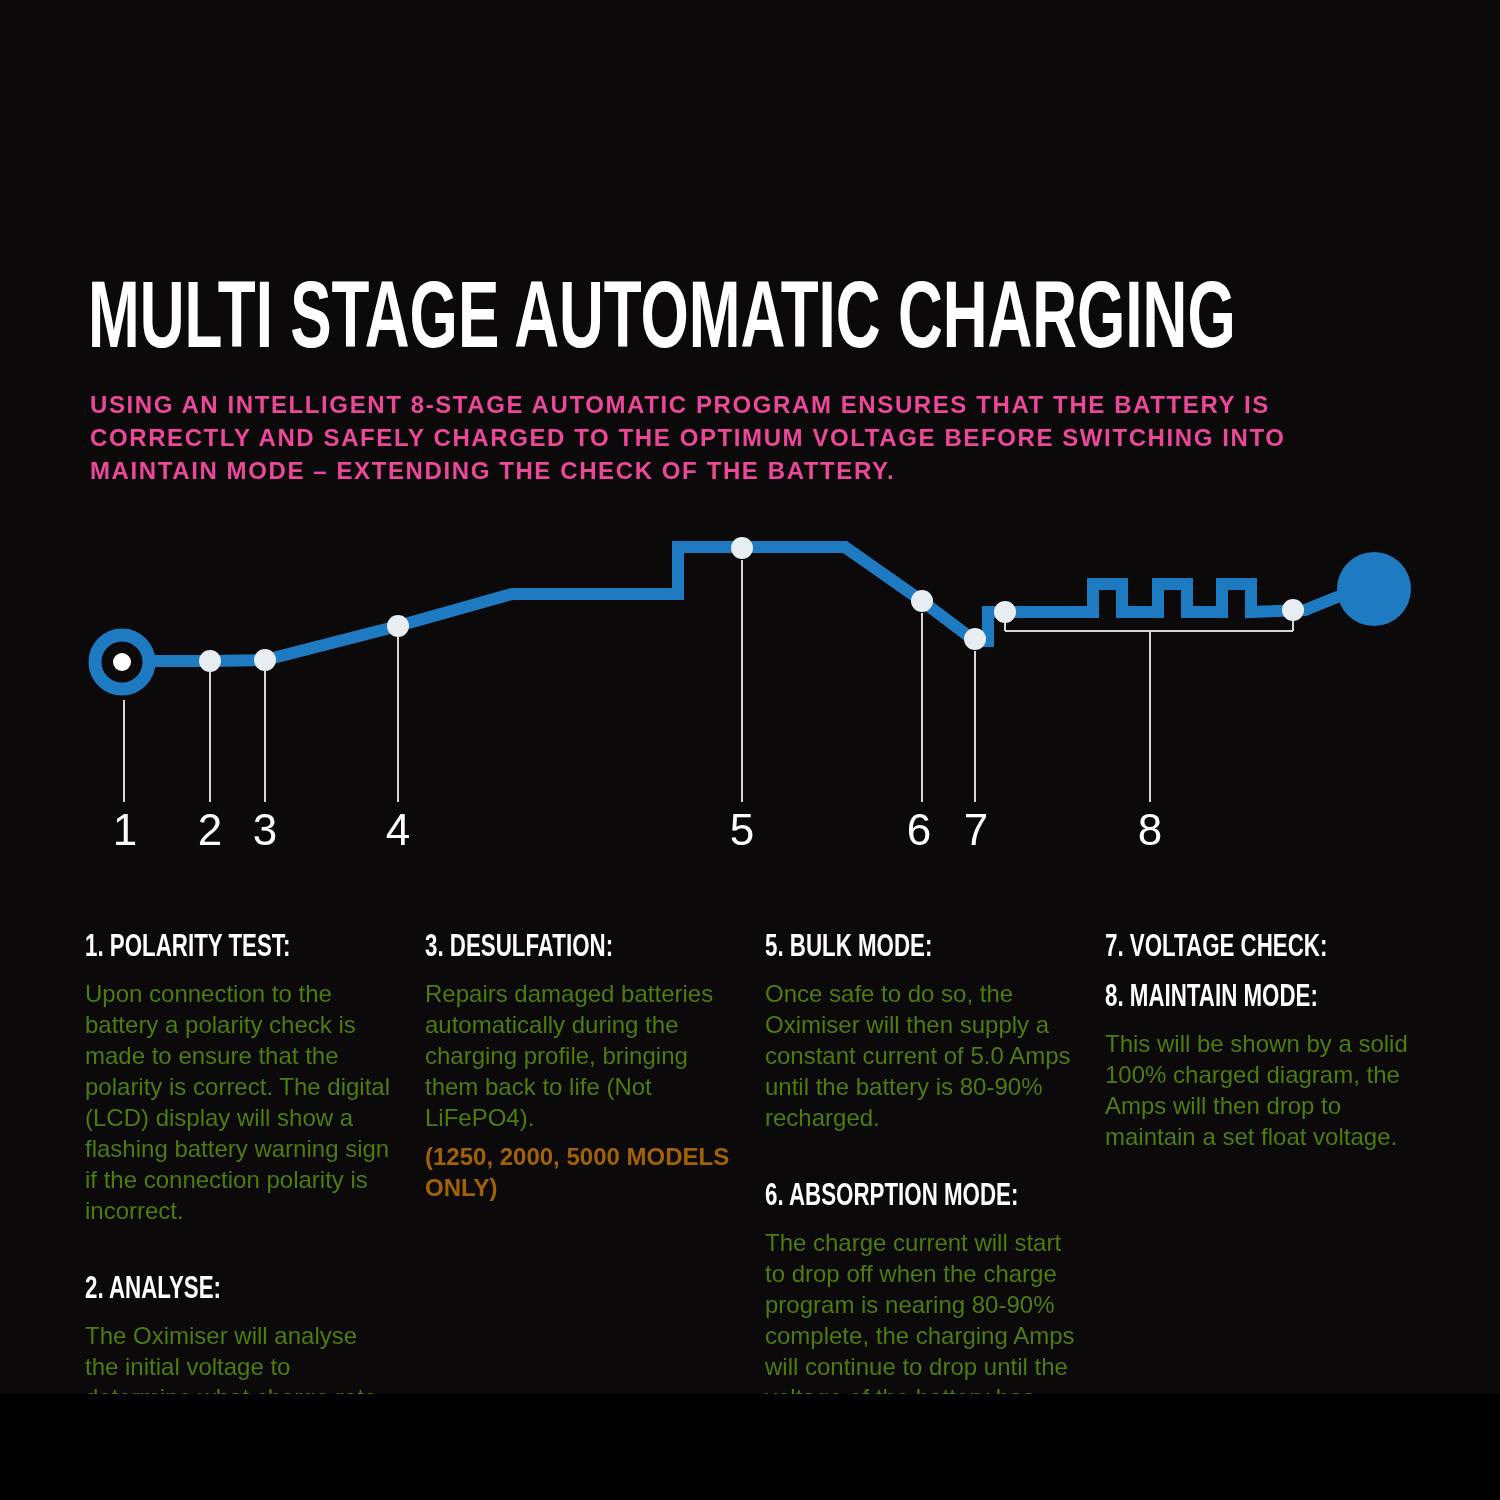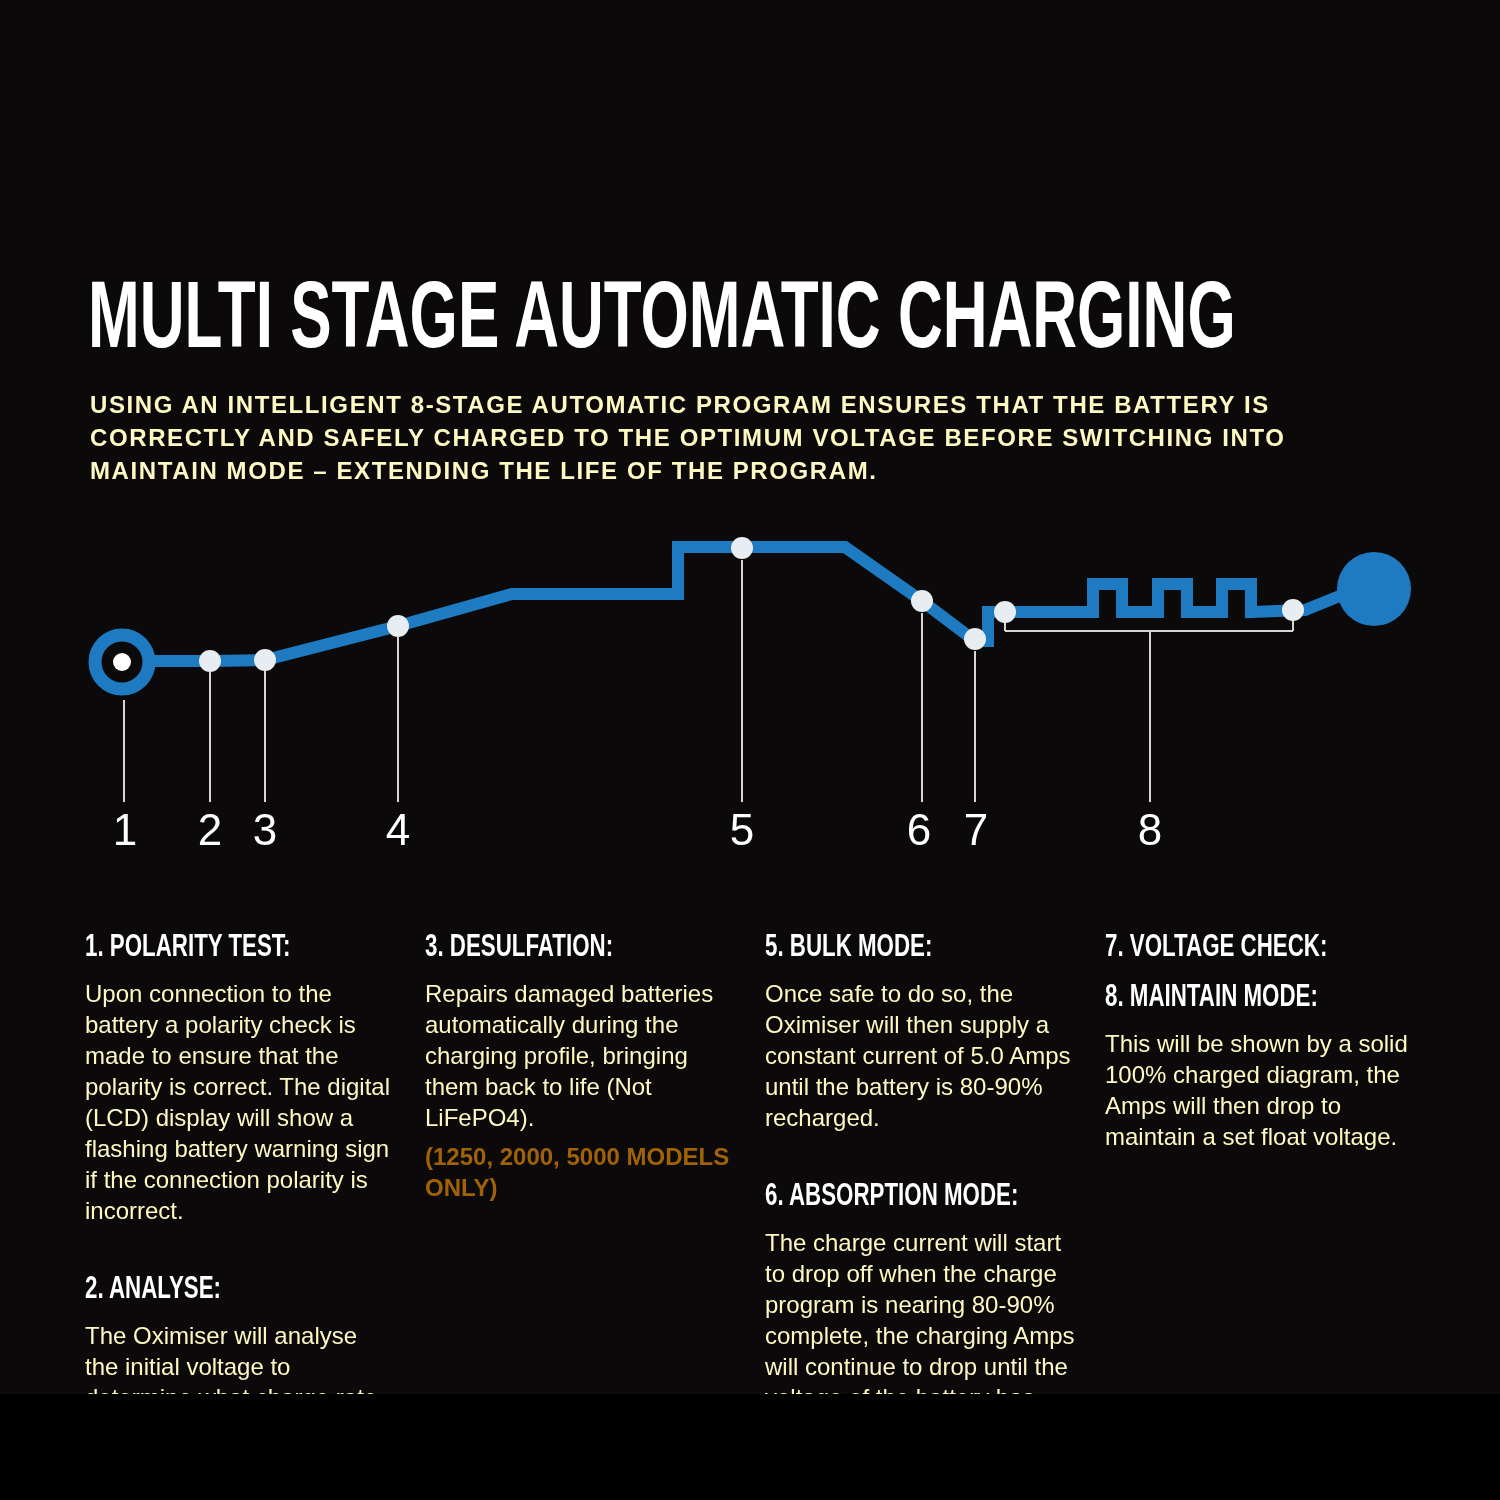--- a/index.html
+++ b/index.html
@@ -9,34 +9,34 @@
     font-family:"Liberation Sans", sans-serif;
     padding-left:19px;
   }
   .title{
     position:absolute;left:88px;top:268px;margin:0;
     color:#ffffff;font-size:94px;font-weight:700;white-space:nowrap;line-height:1;
   }
   .cond{display:inline-block;transform:scaleX(0.66);transform-origin:0 50%;}
   .subtitle{
     position:absolute;left:90px;top:388px;
-    color:#fef9c3;font-size:24px;font-weight:700;letter-spacing:1.6px;line-height:33px;
+    color:#ec4899;font-size:24px;font-weight:700;letter-spacing:1.6px;line-height:33px;
     white-space:nowrap;
   }
   .chart-svg{position:absolute;left:0;top:0;width:1500px;height:1500px;}
   .columns{
     position:absolute;left:85px;top:928px;width:1340px;
     display:grid;grid-template-columns:repeat(4,310px);column-gap:30px;
   }
   .stage-heading{
     margin:0 0 14px 0;color:#ffffff;font-size:31px;font-weight:700;
     white-space:nowrap;transform:scaleX(0.72);transform-origin:0 50%;
   }
   .stage-body{
-    margin:0 0 44px 0;color:#fef9c3;font-size:24px;line-height:31px;font-weight:400;
+    margin:0 0 44px 0;color:#4d7c0f;font-size:24px;line-height:31px;font-weight:400;
   }
   .stage-body.tight{margin-bottom:8px;}
   .bold-note{
     margin:0 0 44px 0;color:#a16207;font-size:24px;line-height:31px;font-weight:700;
   }
   .footer{
     position:absolute;left:85px;top:1440px;
     color:#a3a3a3;font-size:19px;font-weight:700;letter-spacing:2.2px;
   }
 </style>
@@ -45,21 +45,21 @@
 
 <div class="canvas">
 
   <h1 class="title">
     <span class="cond">MULTI STAGE AUTOMATIC CHARGING</span>
   </h1>
 
   <div class="subtitle">
     <div>USING AN INTELLIGENT 8-STAGE AUTOMATIC PROGRAM ENSURES THAT THE BATTERY IS</div>
     <div>CORRECTLY AND SAFELY CHARGED TO THE OPTIMUM VOLTAGE BEFORE SWITCHING INTO</div>
-    <div>MAINTAIN MODE – EXTENDING THE LIFE OF THE PROGRAM.</div>
+    <div>MAINTAIN MODE – EXTENDING THE CHECK OF THE BATTERY.</div>
   </div>
 
   <svg id="charge-curve" class="chart-svg" viewBox="0 0 1500 1500">
       <line x1="124" y1="700" x2="124" y2="802" stroke="#d6d6d6" stroke-width="2"></line>
       <line x1="210" y1="672" x2="210" y2="802" stroke="#d6d6d6" stroke-width="2"></line>
       <line x1="265" y1="671" x2="265" y2="802" stroke="#d6d6d6" stroke-width="2"></line>
       <line x1="398" y1="637" x2="398" y2="802" stroke="#d6d6d6" stroke-width="2"></line>
       <line x1="742" y1="560" x2="742" y2="802" stroke="#d6d6d6" stroke-width="2"></line>
       <line x1="922" y1="613" x2="922" y2="802" stroke="#d6d6d6" stroke-width="2"></line>
       <line x1="975" y1="651" x2="975" y2="802" stroke="#d6d6d6" stroke-width="2"></line>

